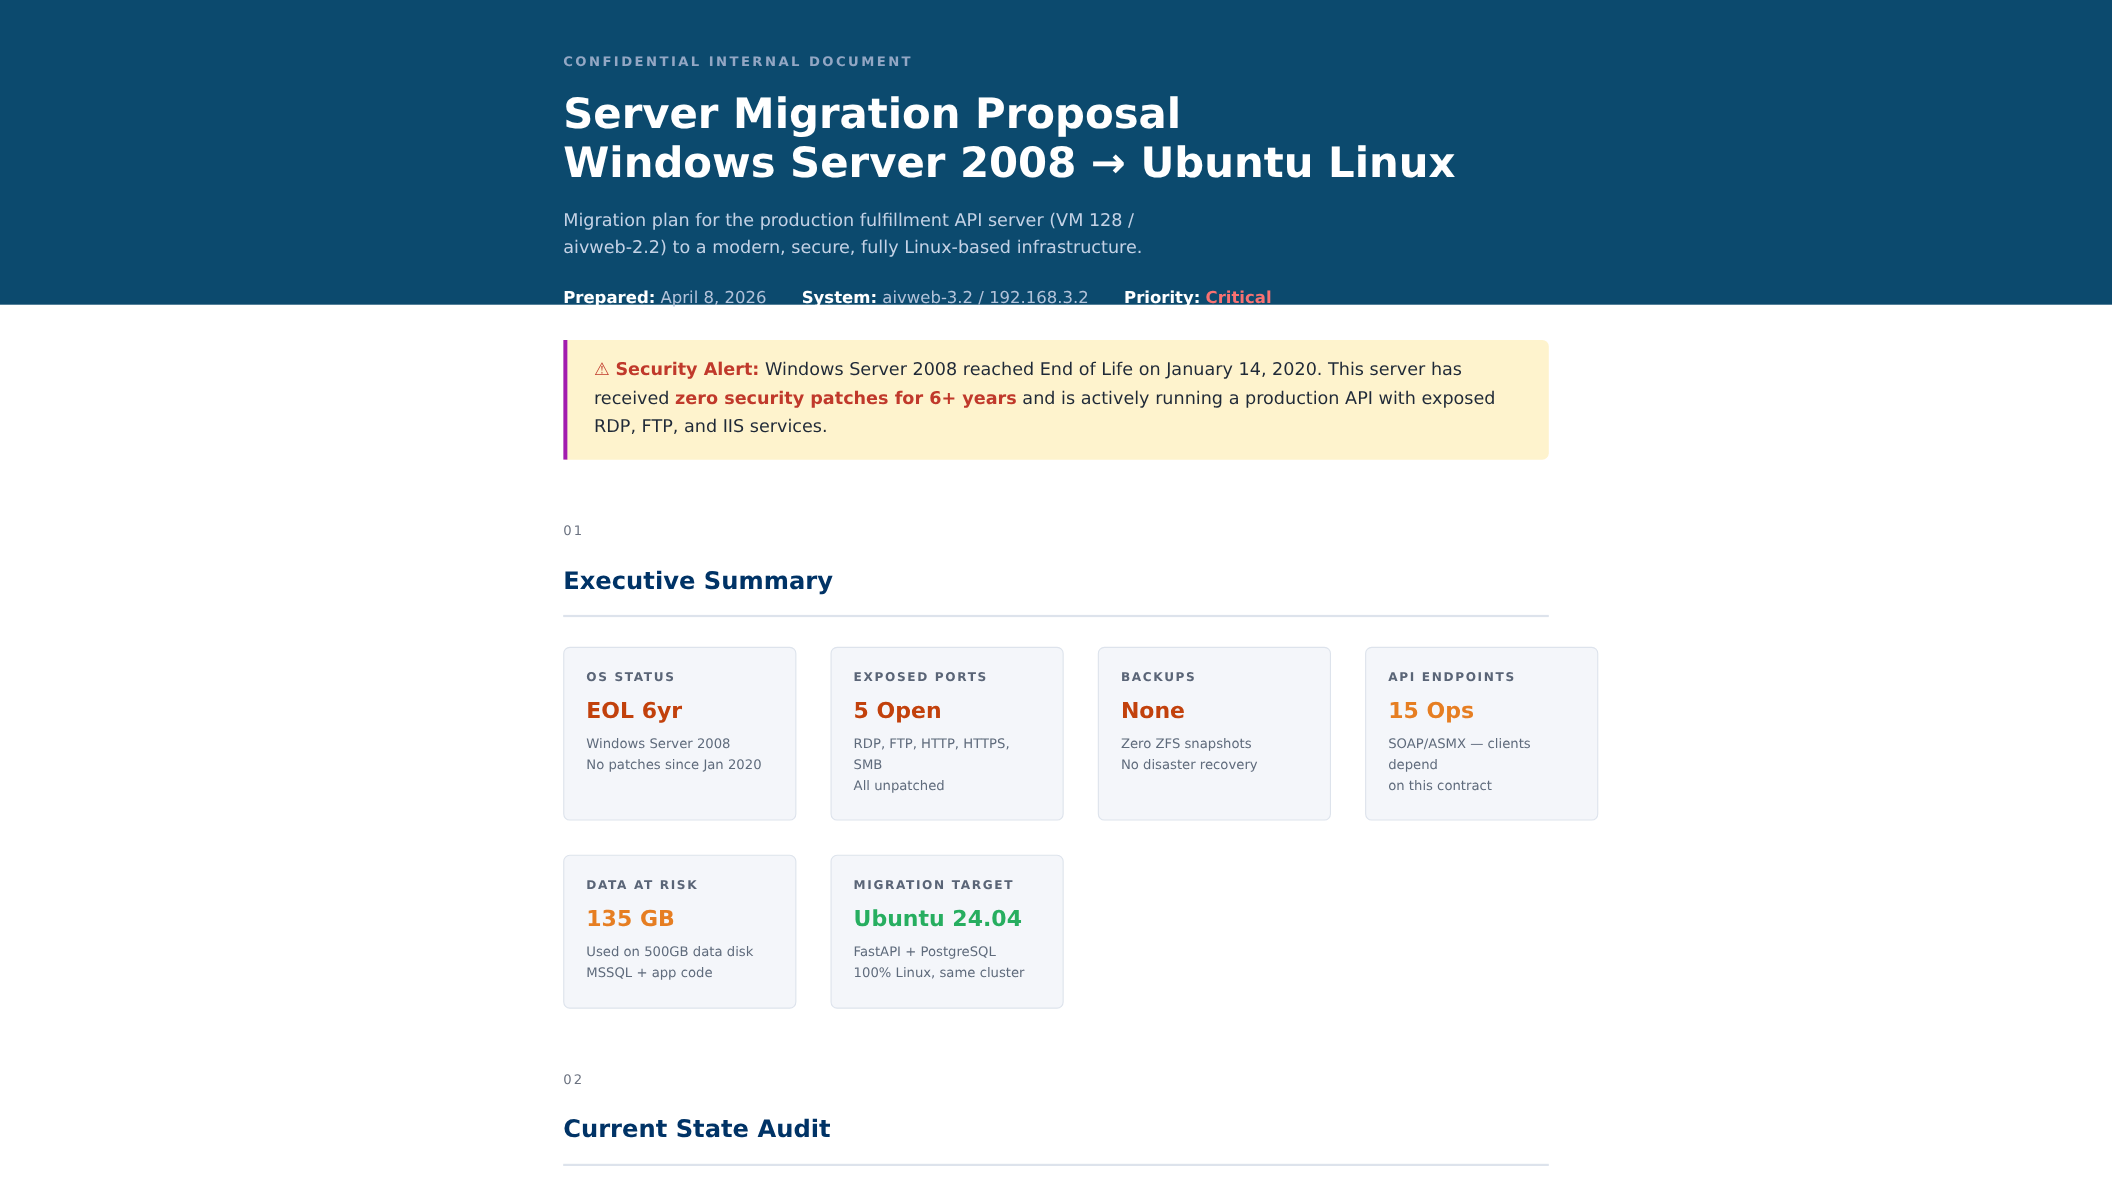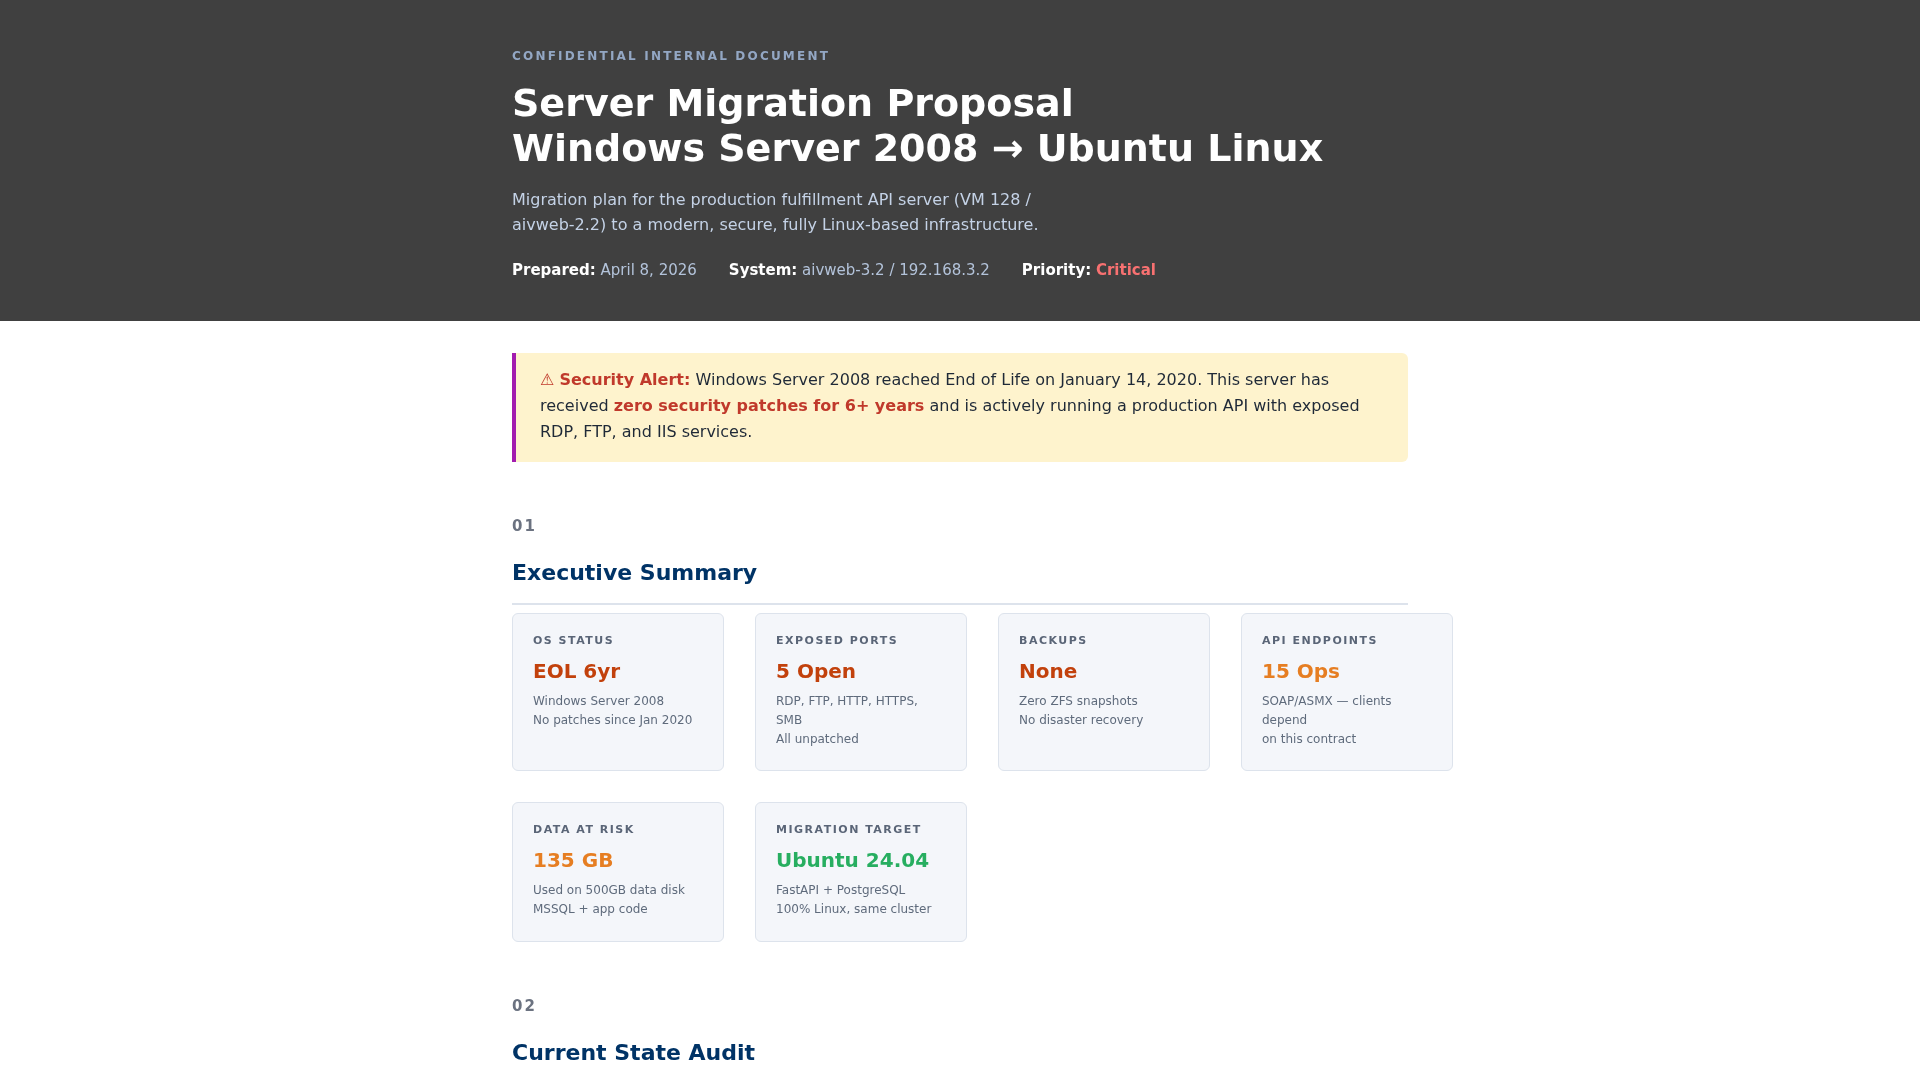--- a/index.html
+++ b/index.html
@@ -1,39 +1,39 @@
 <!DOCTYPE html>
 <html><head>
 <meta charset="utf-8">
 <style>
   * { box-sizing: border-box; margin: 0; padding: 0; }
   html, body { width: 1920px; height: 1080px; overflow: hidden; background: #ffffff; }
   body { font-family: "DejaVu Sans", sans-serif; color: #1f2937; }
 
-  .hero { background: #404040; height: 321px; width: 100%; }
+  .hero { background: #0c4a6e; height: 277px; width: 100%; }
   .wrap { width: 896px; margin-left: 512px; }
   .hero .wrap { padding-top: 49px; }
   .eyebrow { font-size: 12px; font-weight: bold; letter-spacing: 2.2px; color: #93a7c4; line-height: 14px; text-transform: uppercase; }
   .title { margin-top: 18px; font-size: 38px; font-weight: bold; color: #ffffff; line-height: 45px; }
   .subtitle { margin-top: 16px; font-size: 16px; color: #c4d2e6; line-height: 25px; width: 560px; }
   .meta { margin-top: 25px; display: flex; gap: 32px; font-size: 15px; line-height: 16px; }
   .meta .item .k { color: #ffffff; font-weight: bold; }
   .meta .item .v { color: #b3c3da; }
   .meta .item .v.crit { color: #f87171; font-weight: bold; }
 
   .alert { margin-top: 32px; background: #fef3cd; border-left: 4px solid #a21caf; border-radius: 0 6px 6px 0; padding: 14px 24px 17px 24px; font-size: 16px; line-height: 26px; color: #1f2937; height: 109px; }
   .alert .lead { color: #c0392b; font-weight: bold; }
   .alert .hl { color: #c0392b; font-weight: bold; }
 
-  .section-num { font-size: 15px; font-weight: bold; letter-spacing: 2px; color: #6b7280; line-height: 14px; }
+  .section-num { font-size: 12px; font-weight: normal; letter-spacing: 2px; color: #6b7280; line-height: 14px; }
   .section-title { margin-top: 26px; font-size: 22px; font-weight: bold; color: #003366; line-height: 28px; }
   .section-rule { margin-top: 16px; height: 2px; background: #dde3ec; }
 
   .s1 { margin-top: 57px; }
-  .grid { margin-top: 8px; display: grid; grid-template-columns: repeat(4, 212px); column-gap: 16px; row-gap: 16px; gap: 31px; }
+  .grid { margin-top: 27px; display: grid; grid-template-columns: repeat(4, 212px); column-gap: 16px; row-gap: 16px; gap: 31px; }
   .card { background: #f4f6fa; border: 1px solid #dde3ec; border-radius: 6px; padding: 20px 20px 18px 20px; }
   .card.r1 { height: 158px; }
   .card.r2 { height: 140px; }
   .card .label { font-size: 11px; font-weight: bold; letter-spacing: 1.5px; color: #5a6577; line-height: 14px; text-transform: uppercase; }
   .card .value { margin-top: 10px; font-size: 20px; font-weight: bold; line-height: 26px; }
   .card .desc { margin-top: 8px; font-size: 12px; line-height: 19px; color: #5f6b7c; white-space: pre-line; }
   .red { color: #c2410c; } .orange { color: #e67e22; } .green { color: #27ae60; }
 
   .s2 { margin-top: 57px; }
 </style>

